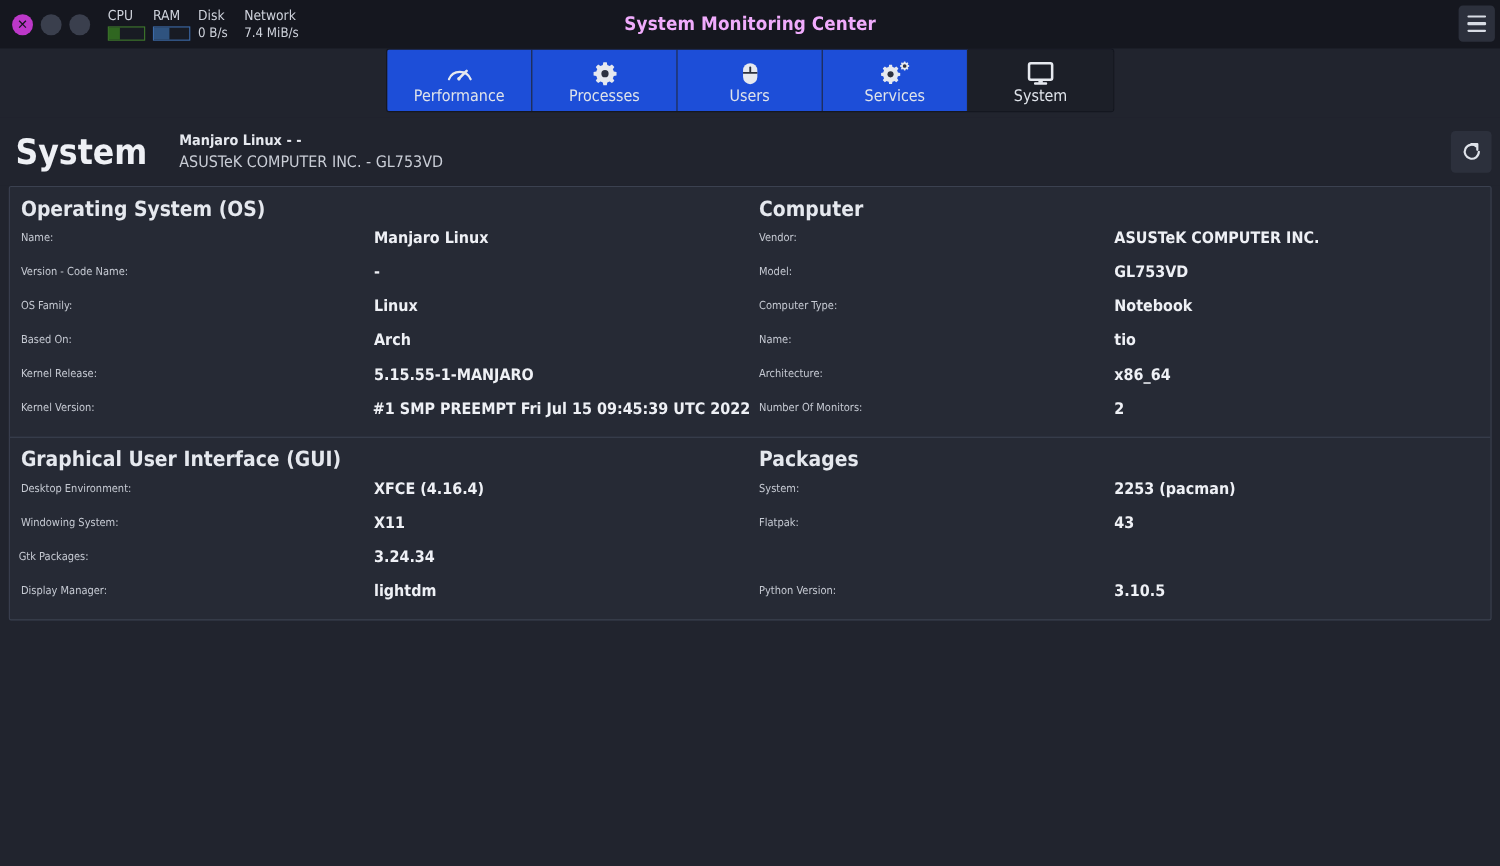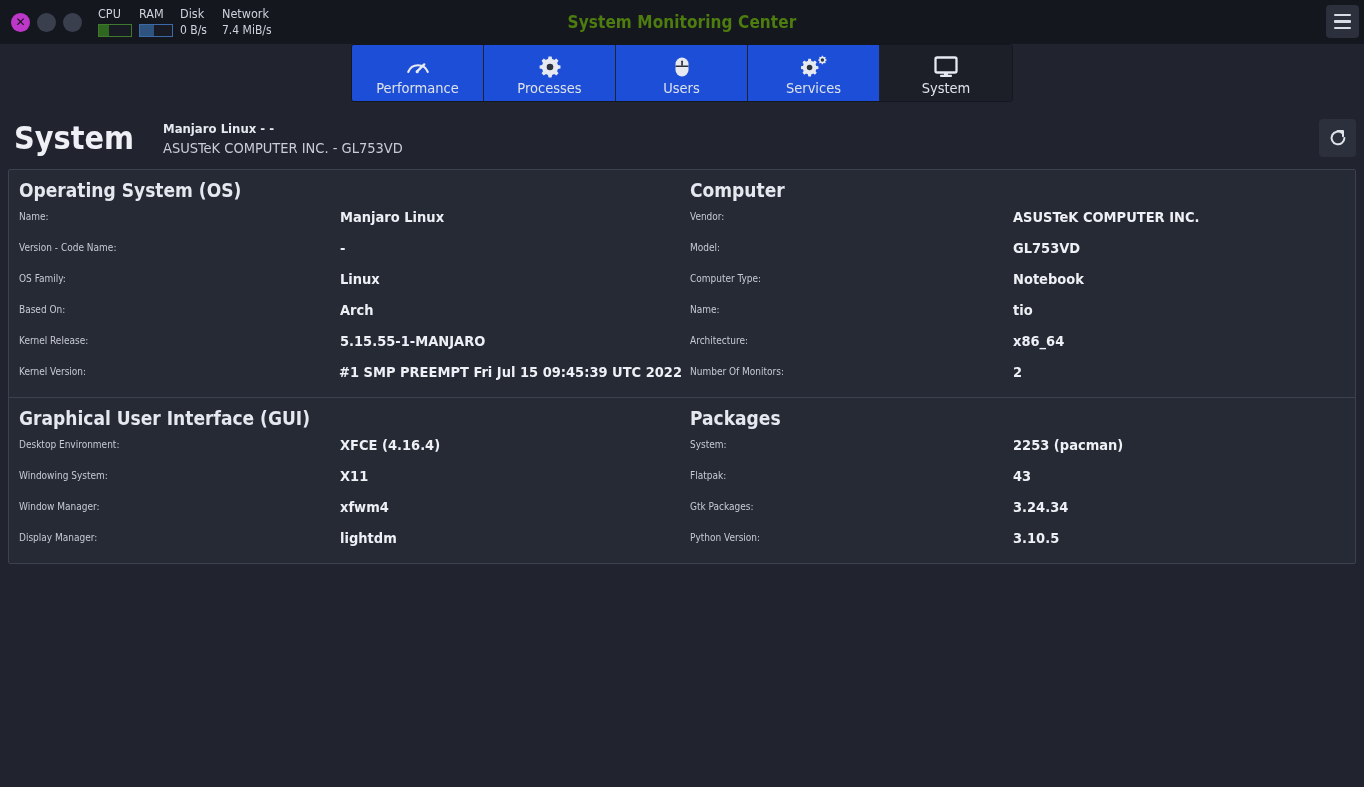--- a/index.html
+++ b/index.html
@@ -96,21 +96,21 @@
     color: #cfd3dc;
     line-height: 13px;
     white-space: nowrap;
   }
 
   .window-title {
     position: absolute;
     left: 0; right: 0;
     text-align: center;
     font-size: 17px;
-    color: #4d7c0f;
+    color: #f0abfc;
     font-weight: 600;
     letter-spacing: 0.1px;
     pointer-events: none;
   }
 
   .hamburger {
     position: absolute;
     right: 5px;
     top: 5px;
     width: 33px;
@@ -499,24 +499,20 @@
             <div class="half left">
               <div class="k">Windowing System:</div>
               <div class="v">X11</div>
             </div>
             <div class="half right">
               <div class="k">Flatpak:</div>
               <div class="v">43</div>
             </div>
           </div>
           <div class="info-row">
-            <div class="half left">
-              <div class="k">Window Manager:</div>
-              <div class="v">xfwm4</div>
-            </div>
             <div class="half right">
               <div class="k">Gtk Packages:</div>
               <div class="v">3.24.34</div>
             </div>
           </div>
           <div class="info-row">
             <div class="half left">
               <div class="k">Display Manager:</div>
               <div class="v">lightdm</div>
             </div>

